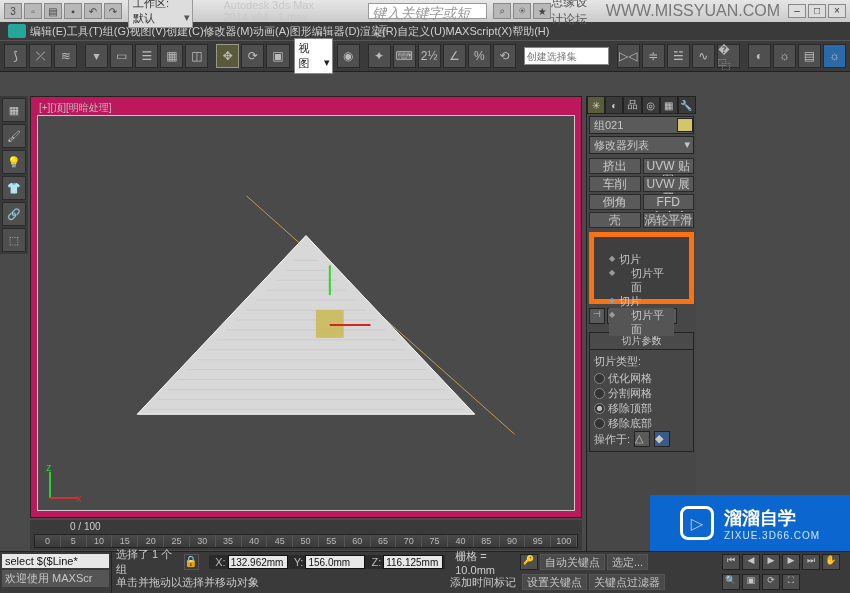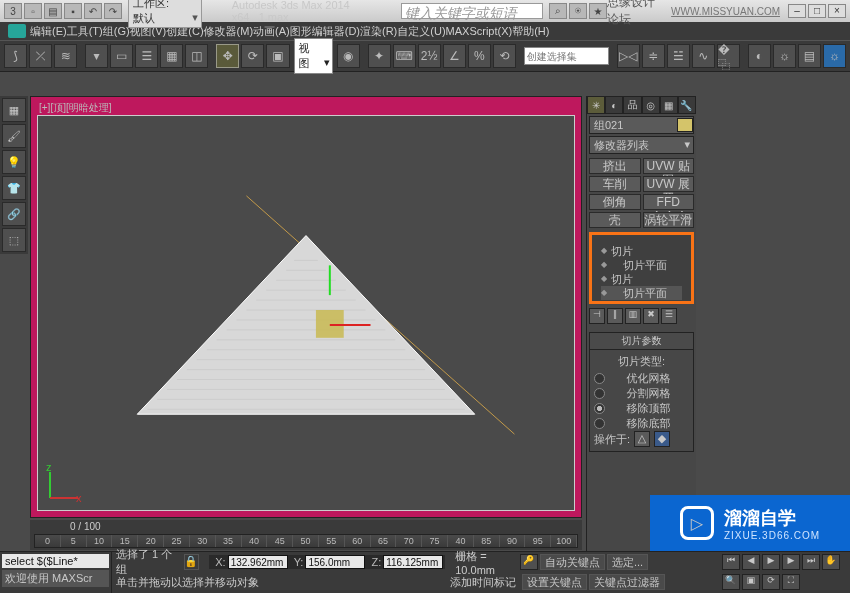--- a/index.html
+++ b/index.html
@@ -8,21 +8,21 @@
 
 .titlebar { height:22px; background:linear-gradient(#e6e6e6,#cacaca); display:flex; align-items:center; padding:0 4px; color:#333; }
 .titlebar .tb-icons { display:flex; gap:2px; }
 .titlebar .tb-icon { width:18px; height:16px; background:#b8b8b8; border:1px solid #888; display:flex; align-items:center; justify-content:center; font-size:10px; color:#444; }
 .titlebar .worksp { margin-left:6px; background:#ddd; border:1px solid #999; padding:1px 20px 1px 4px; position:relative; color:#333; }
 .titlebar .worksp::after { content:"▾"; position:absolute; right:3px; color:#555; }
 .titlebar .app-title { margin-left:30px; color:#444; font-weight:400; }
 .titlebar .search { margin-left:30px; width:180px; height:16px; background:#fff; border:1px solid #999; padding:1px 3px; color:#999; font-style:italic; font-size:14px; }
 .titlebar .right-icons { margin-left:6px; display:flex; gap:2px; }
 .titlebar .brand { margin-left:auto; color:#555; font-size:12px; }
-.titlebar .url { margin-left:8px; color:#777; font-size:10px;text-decoration:underline; }
+.titlebar .url { margin-left:8px; color:#777; font-size:16px; }
 .titlebar .winbtns { margin-left:8px; display:flex; gap:2px; }
 .titlebar .winbtn { width:18px; height:14px; border:1px solid #888; background:#ddd; font-size:10px; text-align:center; color:#333; }
 
 
 .menubar { height:18px; background:#3a3a3a; display:flex; align-items:center; padding:0 8px; }
 .menubar .app-icon { width:18px; height:14px; background:#26a69a; border-radius:2px; margin-right:4px; }
 .menubar span { color:#d0d0d0; font-size:11px; cursor:default; }
 
 
 .maintool { height:32px; background:#3a3a3a; border-top:1px solid #555; border-bottom:1px solid #222; display:flex; align-items:center; padding:0 4px; gap:2px; }
@@ -55,30 +55,30 @@
 .cp-tabs { height:18px; display:flex; background:#3a3a3a;}
 .cp-tab { flex:1; border:1px solid #222; display:flex; align-items:center; justify-content:center; font-size:10px;}
 .cp-tab.active { background:#5c5c3a;}
 .cp-name { height:18px; background:#5a5a5a; border:1px solid #222; margin:2px; display:flex; align-items:center;}
 .cp-name span { flex:1; padding-left:4px;}
 .cp-swatch { width:16px; height:14px; background:#d4c46a; border:1px solid #222;}
 .cp-dd { height:18px; background:#5a5a5a; border:1px solid #222; margin:0 2px 4px; padding:1px 4px; position:relative;}
 .cp-dd::after{content:"▾"; position:absolute; right:3px;}
 .cp-grid { display:grid; grid-template-columns:1fr 1fr; gap:2px; margin:0 2px;}
 .cp-b { height:16px; background:#5a5a5a; border:1px solid #2a2a2a; text-align:center; font-size:12px; line-height:14px;}
-.cp-stack { margin:4px 2px; background:#3f3f3f; border:3px solid #f97316; height:72px; font-size:10px; padding:9px;}
+.cp-stack { margin:4px 2px; background:#3f3f3f; border:5px solid #f97316; height:72px; font-size:10px; padding:15px;}
 .cp-stack .srow { padding-left:10px; line-height:14px; position:relative;}
 .cp-stack .srow.sub { padding-left:22px;}
 .cp-stack .srow.hl { background:#555;}
 .cp-stack .srow::before{content:"◆"; position:absolute; left:0; font-size:8px; color:#999;}
 .cp-pin { display:flex; gap:2px; margin:4px 2px;}
 .cp-pin .pb{ width:16px; height:16px; border:1px solid #222; background:#5a5a5a; font-size:9px; text-align:center;}
 .cp-roll { margin:8px 2px 0; }
 .cp-rolltitle { background:#4a4a4a; border:1px solid #222; text-align:center; font-size:10px; padding:1px;}
-.cp-body { border:1px solid #222; border-top:none; padding:4px; font-size:10px;text-align:center;}
+.cp-body { border:1px solid #222; border-top:none; padding:4px; font-size:10px;}
 .cp-body .lbl { margin-bottom:2px;}
 .cp-body label { display:block; padding-left:14px; position:relative; line-height:15px;}
 .cp-body label::before{content:""; position:absolute; left:0; top:2px; width:9px; height:9px; border:1px solid #888; border-radius:50%; background:#333;}
 .cp-body label.sel::before{ background:radial-gradient(#bbb 40%,#333 45%);}
 .cp-ops { display:flex; align-items:center; gap:4px; }
 .cp-ops .ob{ width:16px; height:16px; border:1px solid #222; background:#5a5a5a;}
 .cp-ops .ob.on{ background:#3a5a8a;}
 
 
 .statusbar { position:absolute; left:0; bottom:0; right:0; height:42px; background:#3a3a3a; border-top:1px solid #222; display:flex; }

